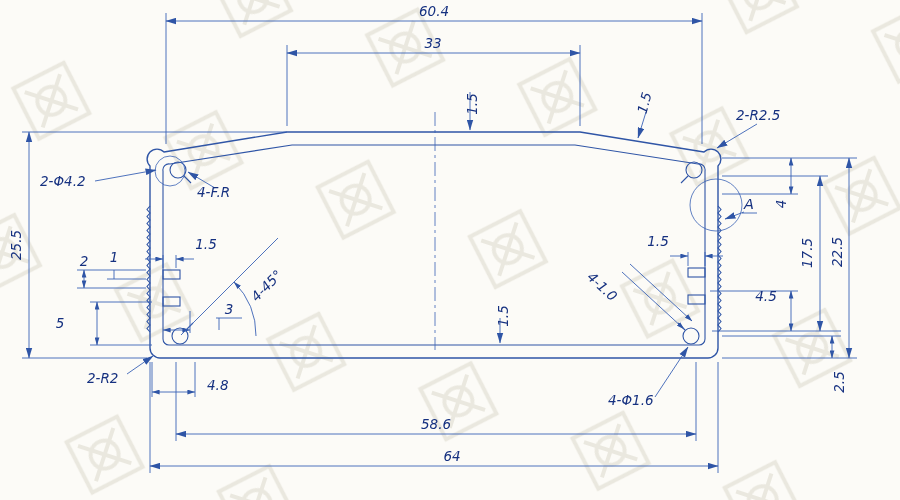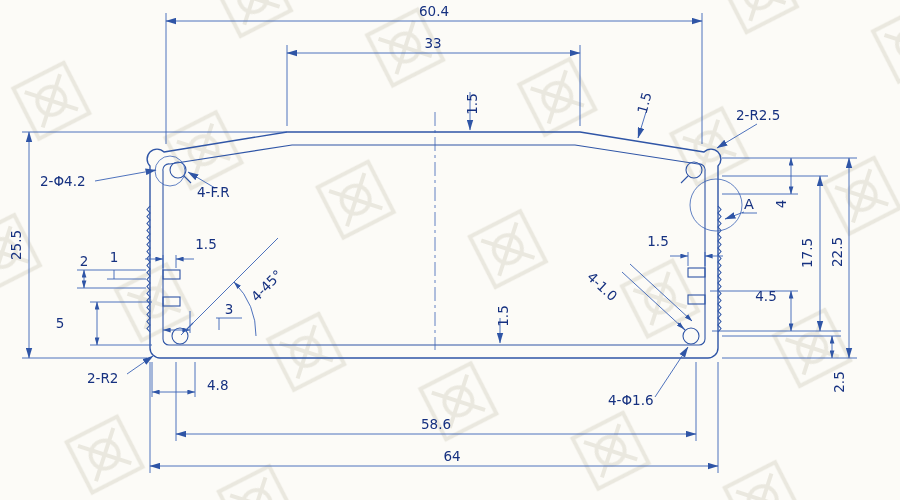--- a/index.html
+++ b/index.html
@@ -1,16 +1,16 @@
 <!DOCTYPE html>
 <html><head>
 <meta charset="utf-8">
 <style>
   html,body{margin:0;padding:0;background:#ffffff;}
-  .stage{width:900px;height:500px;position:relative;background:#fcfbf7;overflow:hidden;}
+  .stage{width:900px;height:500px;position:relative;background:#fcfbf7;overflow:hidden;font-style:italic;}
   svg{display:block;}
   text{fill:#163180;font-family:"DejaVu Sans", sans-serif;font-size:13.5px;}
   text.big{font-size:14.5px;}
   .outline{stroke:#2f55a6;stroke-width:1.4;fill:none;stroke-linejoin:round;}
   .geo{stroke:#2f55a6;stroke-width:1.1;fill:none;}
   .thin{stroke:#3a62b5;stroke-width:0.8;fill:none;}
   .dimln{stroke:#3a62b5;stroke-width:0.9;fill:none;}
   .cl{stroke:#3a62b5;stroke-width:0.8;fill:none;stroke-dasharray:14 4 3 4;}
   .ds{marker-start:url(#arr);marker-end:url(#arr);}
   .de{marker-end:url(#arr);}

